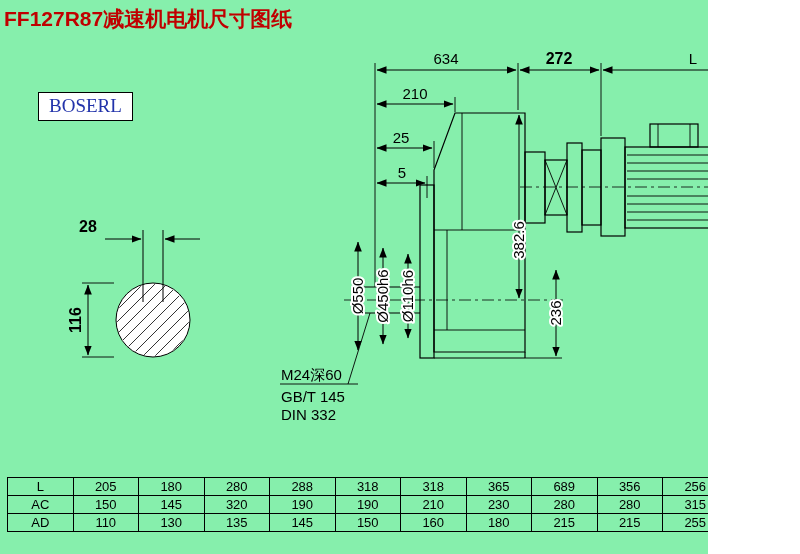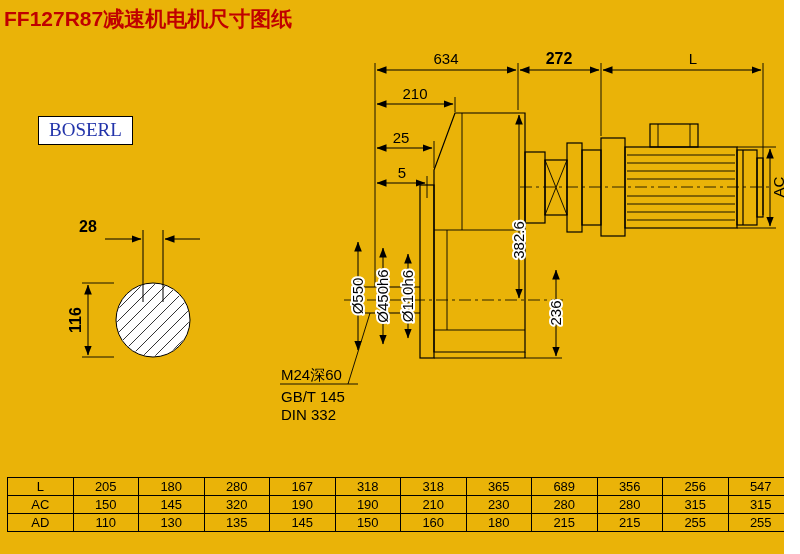--- a/index.html
+++ b/index.html
@@ -1,19 +1,19 @@
 <!DOCTYPE html>
 <html><head>
 <meta charset="utf-8">
 <style>
   html,body{margin:0;padding:0;background:#fff;}
-  .page{position:relative;width:784px;height:554px;background:#eab308;overflow:hidden;
+  .page{position:relative;width:708px;height:554px;background:#86efac;overflow:hidden;
         font-family:"Liberation Sans",sans-serif;}
   .title{position:absolute;left:4px;top:5px;font-size:21px;font-weight:bold;color:#c00000;}
-  .logo{position:absolute;left:38px;top:116px;border:1px solid #000;padding:2px 10px 3px;
+  .logo{position:absolute;left:38px;top:92px;border:1px solid #000;padding:2px 10px 3px;
         font-family:"Liberation Serif",serif;font-size:19px;color:#2233aa;background:#fff;}
   svg{position:absolute;left:0;top:0;}
   svg text{font-family:"Liberation Sans",sans-serif;font-size:15px;fill:#000;stroke:none;}
   svg text.big{font-size:16px;font-weight:bold;}
   svg text.halo{paint-order:stroke;stroke:#fff;stroke-width:4px;stroke-linejoin:round;}
   .cl{stroke-dasharray:12 4 3 4;}
   .thin{stroke-width:0.9;}
   .tablewrap{position:absolute;left:7px;top:477px;width:787px;}
   table{border-collapse:collapse;width:100%;table-layout:fixed;}
   td{border:1px solid #000;font-size:13px;text-align:center;padding:0;height:17px;color:#000;}
@@ -150,21 +150,21 @@
   </svg>
 
   <div class="tablewrap">
     <table>
       <tbody>
         <tr>
           <td>L</td>
           <td>205</td>
           <td>180</td>
           <td>280</td>
-          <td>167</td>
+          <td>288</td>
           <td>318</td>
           <td>318</td>
           <td>365</td>
           <td>689</td>
           <td>356</td>
           <td>256</td>
           <td>547</td>
         </tr>
         <tr>
           <td>AC</td>

